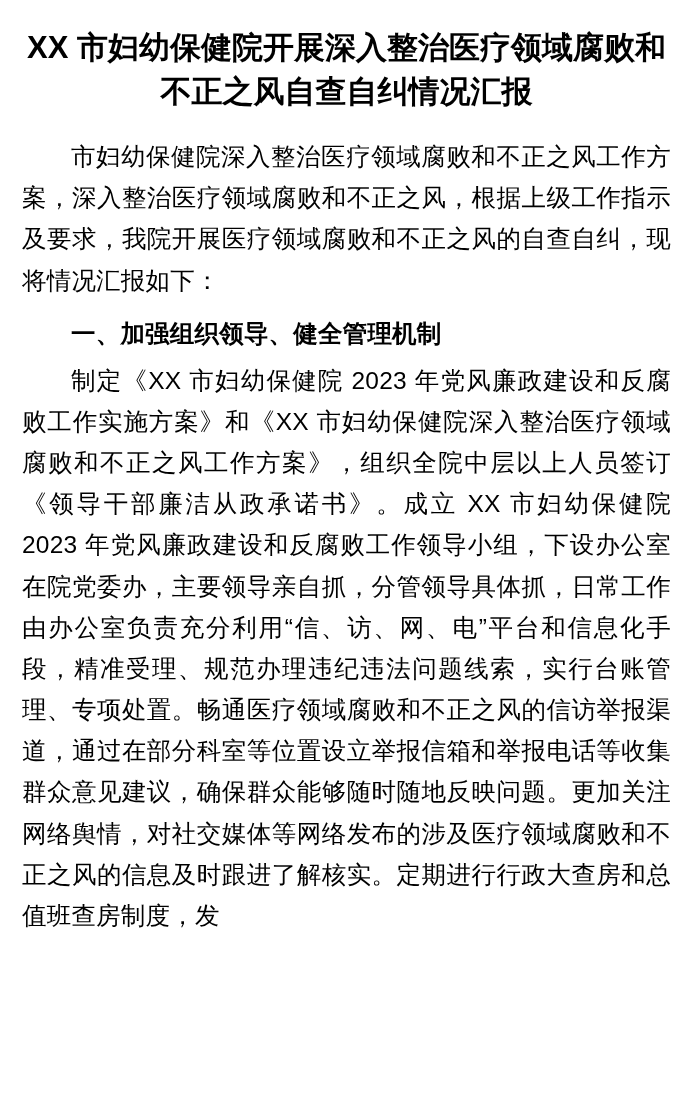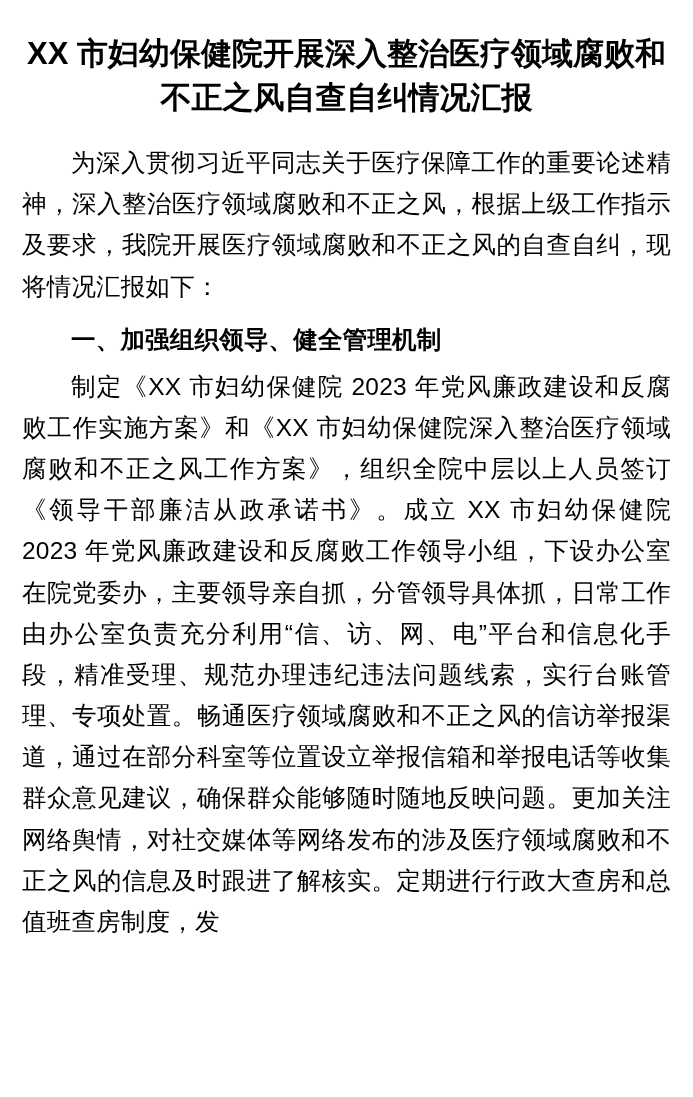--- a/index.html
+++ b/index.html
@@ -13,21 +13,20 @@
     font-family: "Liberation Sans", "DejaVu Sans", sans-serif;
     color: #000000;
     overflow: hidden;
   }
   .page {
     width: 693px;
     height: 862px;
     box-sizing: border-box;
     padding: 26px 22px 0 22px;
     position: relative;
-    margin-top: 6px;
   }
   .doc-title {
     font-size: 31px;
     font-weight: bold;
     line-height: 1.42;
     text-align: center;
     letter-spacing: 0px;
     color: #000000;
     margin: 0 0 22px 0;
     padding: 0 4px;
@@ -58,20 +57,20 @@
   }
 </style>
 </head>
 <body>
 
 <div class="page">
 
   <h1 class="doc-title" id="title-el">XX 市妇幼保健院开展深入整治医疗领域腐败和不正之风自查自纠情况汇报</h1>
 
   <div class="body-block">
-    <p class="para indent">为深入贯彻习近平同志关于医疗保障工作的重要论述精神，深入整治医疗领域腐败和不正之风，根据上级工作指示及要求，我院开展医疗领域腐败和不正之风的自查自纠，现将情况汇报如下：</p>
+    <p class="para indent">市妇幼保健院深入整治医疗领域腐败和不正之风工作方案，深入整治医疗领域腐败和不正之风，根据上级工作指示及要求，我院开展医疗领域腐败和不正之风的自查自纠，现将情况汇报如下：</p>
 
     <p class="heading-red">一、加强组织领导、健全管理机制</p>
 
     <p class="para indent">制定《XX 市妇幼保健院 2023 年党风廉政建设和反腐败工作实施方案》和《XX 市妇幼保健院深入整治医疗领域腐败和不正之风工作方案》，组织全院中层以上人员签订《领导干部廉洁从政承诺书》。成立 XX 市妇幼保健院 2023 年党风廉政建设和反腐败工作领导小组，下设办公室在院党委办，主要领导亲自抓，分管领导具体抓，日常工作由办公室负责充分利用“信、访、网、电”平台和信息化手段，精准受理、规范办理违纪违法问题线索，实行台账管理、专项处置。畅通医疗领域腐败和不正之风的信访举报渠道，通过在部分科室等位置设立举报信箱和举报电话等收集群众意见建议，确保群众能够随时随地反映问题。更加关注网络舆情，对社交媒体等网络发布的涉及医疗领域腐败和不正之风的信息及时跟进了解核实。定期进行行政大查房和总值班查房制度，发</p>
   </div>
 
 </div>
 
 </body></html>

